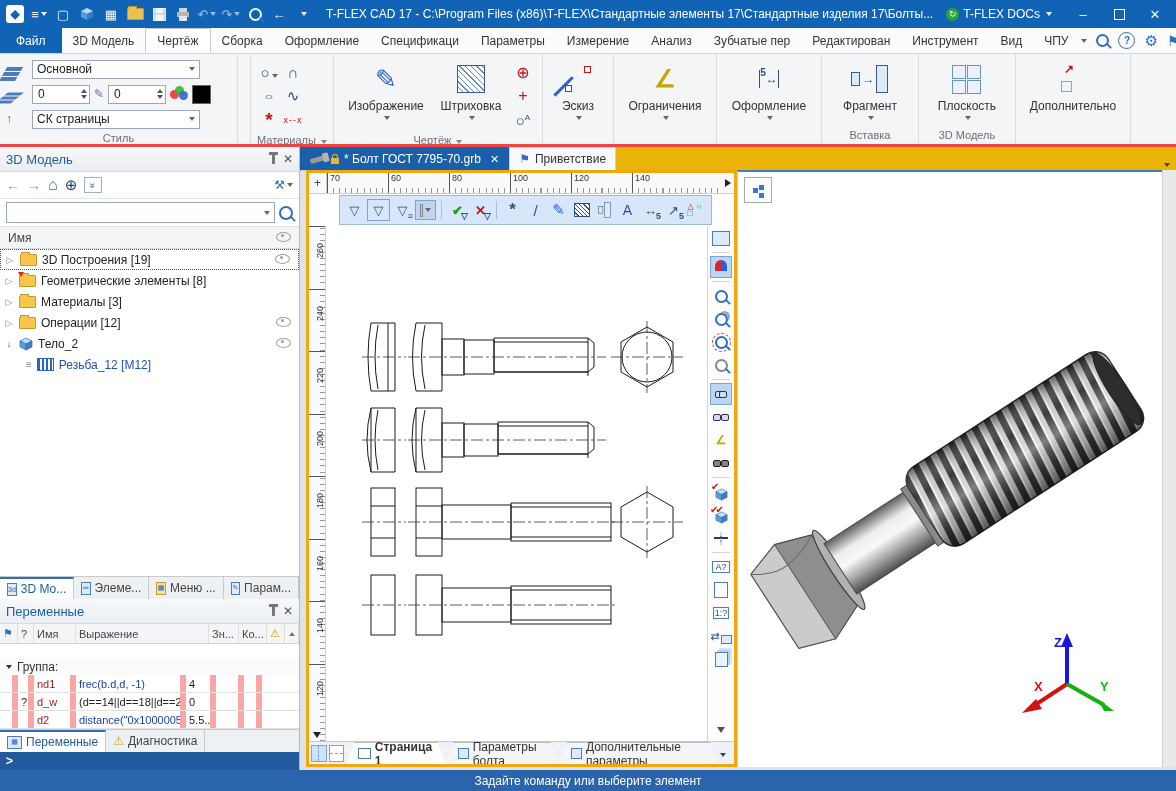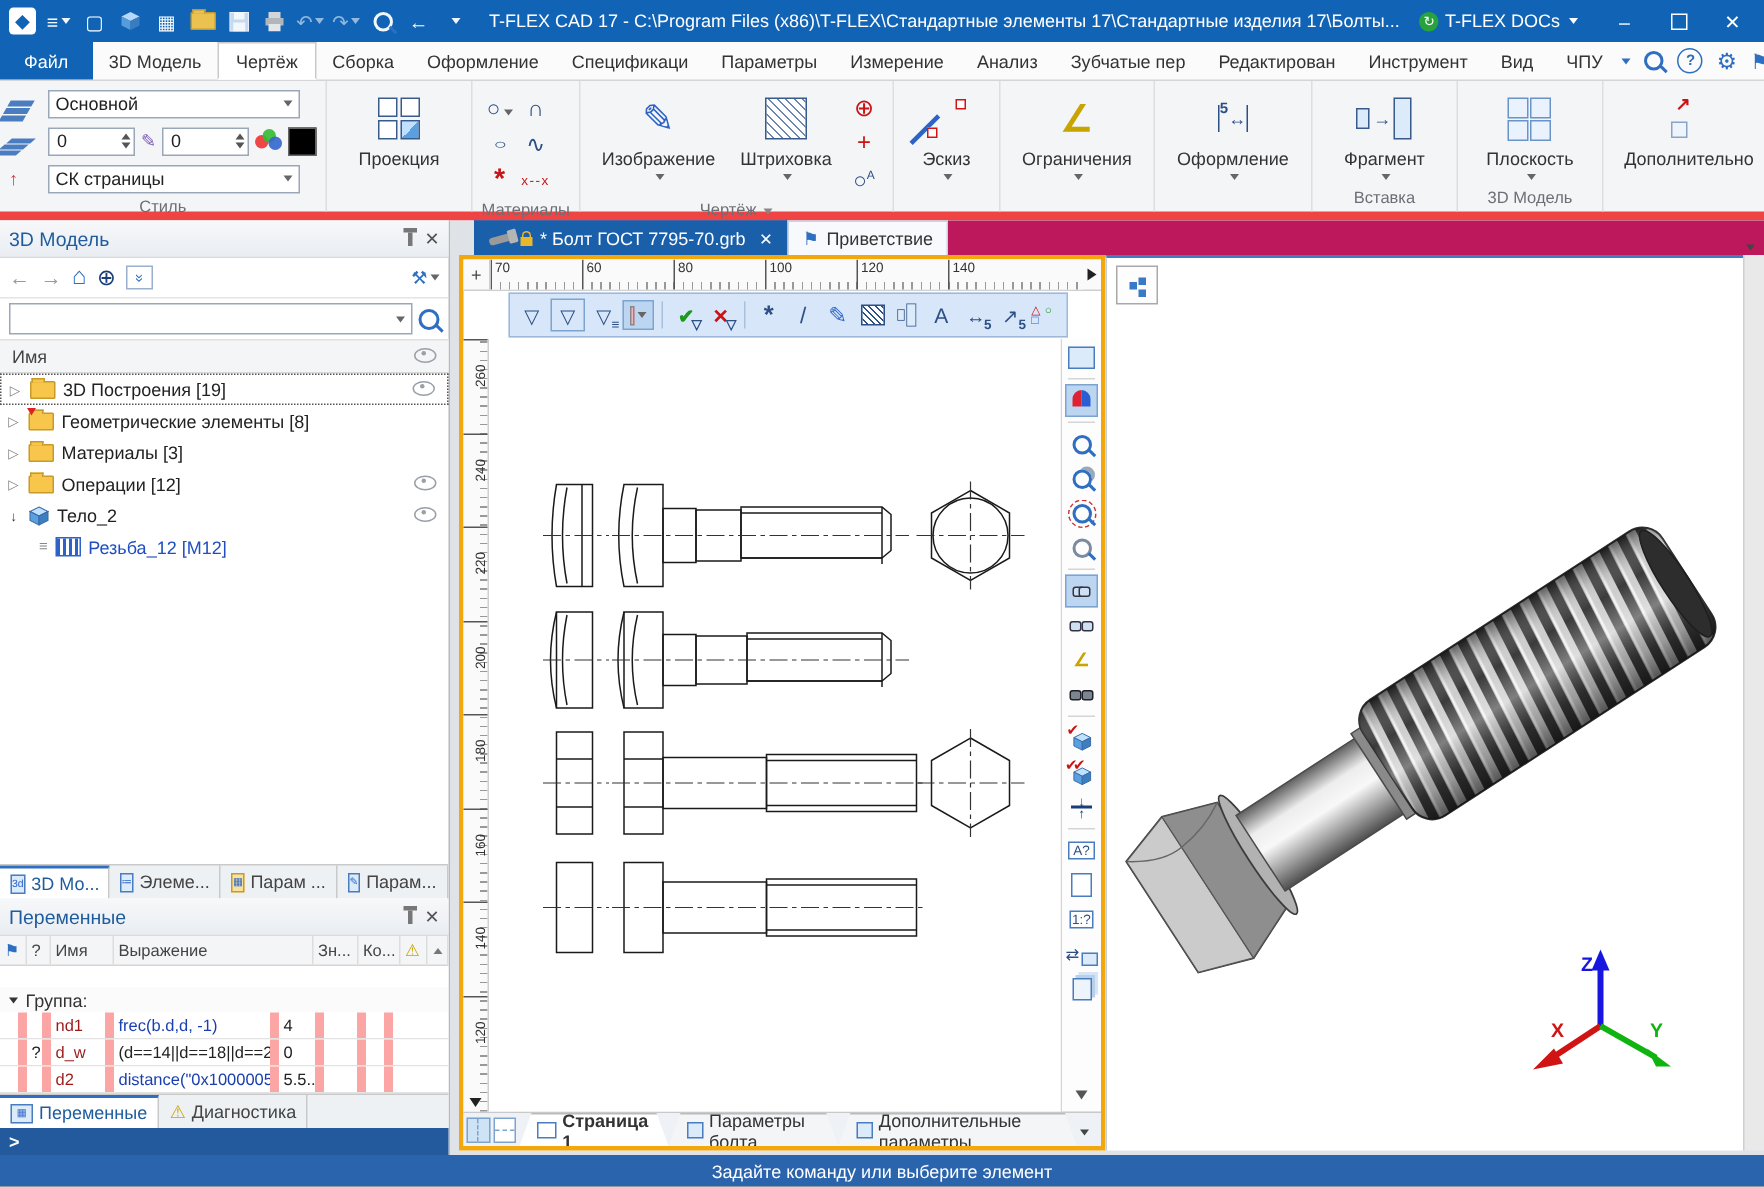--- a/index.html
+++ b/index.html
@@ -29,21 +29,21 @@
   .mtab{padding:0 11px;display:flex;align-items:center;color:#333;white-space:nowrap;}
   .mtab.file{background:#1164b5;color:#fff;padding:0 16px;}
   .mtab.active{background:#fff;border:1px solid #c9c9c9;border-bottom:1px solid #fff;}
   .menu-right{margin-left:auto;display:flex;align-items:center;gap:9px;padding-right:8px;color:#2e6fc1;}
   .mag{width:9px;height:9px;border:2px solid #2e6fc1;border-radius:50%;position:relative;display:inline-block;}
   .mag::after{content:"";position:absolute;width:6px;height:2px;background:#2e6fc1;
               transform:rotate(45deg);right:-5px;bottom:-2px;}
   .qmark{width:15px;height:15px;border:1.5px solid #2e6fc1;border-radius:50%;display:flex;
          align-items:center;justify-content:center;font-size:10px;font-weight:bold;color:#2e6fc1;}
   
-  .ribbon{left:0;top:54px;width:1176px;height:93px;background:#f4f5f7;border-bottom:6px solid #ef4444;
+  .ribbon{left:0;top:54px;width:1176px;height:93px;background:#f4f5f7;border-bottom:3px solid #ef4444;
           display:flex;box-sizing:border-box;}
   .rgroup{display:flex;flex-direction:column;border-right:1px solid #dcdee2;padding:4px 6px 0 6px;box-sizing:border-box;}
   .rgroup .glabel{margin-top:auto;text-align:center;color:#6b6f76;font-size:11px;padding:2px 0 3px;}
   .style-grid{display:grid;grid-template-columns:22px auto;grid-auto-rows:22px;gap:3px 4px;align-items:center;}
   .sel{width:168px;height:19px;border:1px solid #9aa7b8;background:#fff;display:flex;align-items:center;
        padding:0 4px;box-sizing:border-box;justify-content:space-between;color:#222;}
   .row2{display:flex;align-items:center;gap:4px;}
   .spin{width:58px;height:19px;border:1px solid #9aa7b8;background:#fff;display:flex;align-items:center;
         justify-content:space-between;padding:0 2px 0 5px;box-sizing:border-box;}
   .spin .ud{display:flex;flex-direction:column;gap:2px;}
@@ -125,21 +125,21 @@
   .vrow{height:17px;display:grid;grid-template-columns:18px 16px 42px 110px 30px 28px 18px;font-size:11px;
         border-bottom:1px solid #e2e2e2;background:#fff;align-items:center;}
   .vrow>div{border-right:6px solid #fca5a5;height:100%;display:flex;align-items:center;padding:0 3px;
             box-sizing:border-box;overflow:hidden;white-space:nowrap;}
   .vname{color:#9b1b1b;}
   .vexpr{color:#1a3fae;}
   .vtabs{height:22px;display:flex;background:#eef1f4;border-top:1px solid #c9c9c9;align-items:stretch;}
   .cmdbar{height:18px;background:#235a9e;color:#fff;display:flex;align-items:center;padding-left:6px;font-weight:bold;}
   
   .docarea{left:300px;top:147px;width:876px;height:623px;background:#dfe3e8;}
-  .doctabs{height:23px;background:#be185d;border-bottom:1px solid #c8d4e2;display:flex;align-items:flex-end;margin-left:16px;}
+  .doctabs{height:23px;background:#eab308;border-bottom:1px solid #c8d4e2;display:flex;align-items:flex-end;}
   .dtab{height:22px;display:flex;align-items:center;gap:5px;padding:0 9px;border:1px solid #c8d4e2;border-bottom:none;
         background:#f7f9fc;color:#333;}
   .dtab.active{background:#1a5fa9;color:#fff;border-color:#1a5fa9;}
   .boltkey{width:16px;height:5px;background:#9a9a9a;border-radius:2px;transform:rotate(-15deg);position:relative;}
   .boltkey::after{content:"";position:absolute;right:-3px;top:-2px;width:6px;height:9px;background:#b5b5b5;border-radius:1px;}
   .lock{width:8px;height:6px;background:#e8b72c;position:relative;margin-top:3px;}
   .lock::before{content:"";position:absolute;left:1px;top:-4px;width:4px;height:4px;border:1.5px solid #e8b72c;border-bottom:none;border-radius:3px 3px 0 0;}
   .dtab .x{margin-left:4px;font-size:11px;}
   .tabcaret{margin-left:auto;margin-right:6px;color:#444;}
   
@@ -325,31 +325,20 @@
         <span style="color:#c33;font-weight:bold;">↑</span>
         <div class="sel">
             <span>СК страницы</span>
             <span class="caret" style="color:#666;"></span>
           </div>
       </div>
       <div class="glabel">Стиль</div>
     </div>
 
     <div class="rgroup">
-      <div class="bigbtn">
-        <span class="bicon">
-            <span class="projgrid">
-              <i></i>
-              <i></i>
-              <i></i>
-              <i class="cube"></i>
-            </span>
-          </span>
-        <span>Проекция</span>
-      </div>
       <div class="glabel"></div>
     </div>
 
     <div class="rgroup">
       <div style="display:flex;">
         <div class="smallcol" style="margin-top:2px;">
           <span class="ric"><span>○</span><span class="caret" style="color:#666;"></span></span>
           <span class="ric"><span>∩</span></span>
           <span class="ric" style="display:inline-block;transform:scaleY(.6) rotate(-20deg);">○</span>
           <span class="ric">∿</span>
@@ -548,21 +537,21 @@
       <span class="ltab active">
           <span class="ic">3d</span>
           <span>3D Мо...</span>
         </span>
       <span class="ltab">
           <span class="ic">≔</span>
           <span>Элеме...</span>
         </span>
       <span class="ltab">
           <span class="ic" style="background:#f7e3a1;border-color:#c79a2b;">▦</span>
-          <span>Парам ...</span>
+          <span>Меню ...</span>
         </span>
       <span class="ltab">
           <span class="ic">✎</span>
           <span>Парам...</span>
         </span>
     </div>
     <div class="ptitle">
       <span>Переменные</span>
       <span class="sp">
           <span class="pin"></span>

